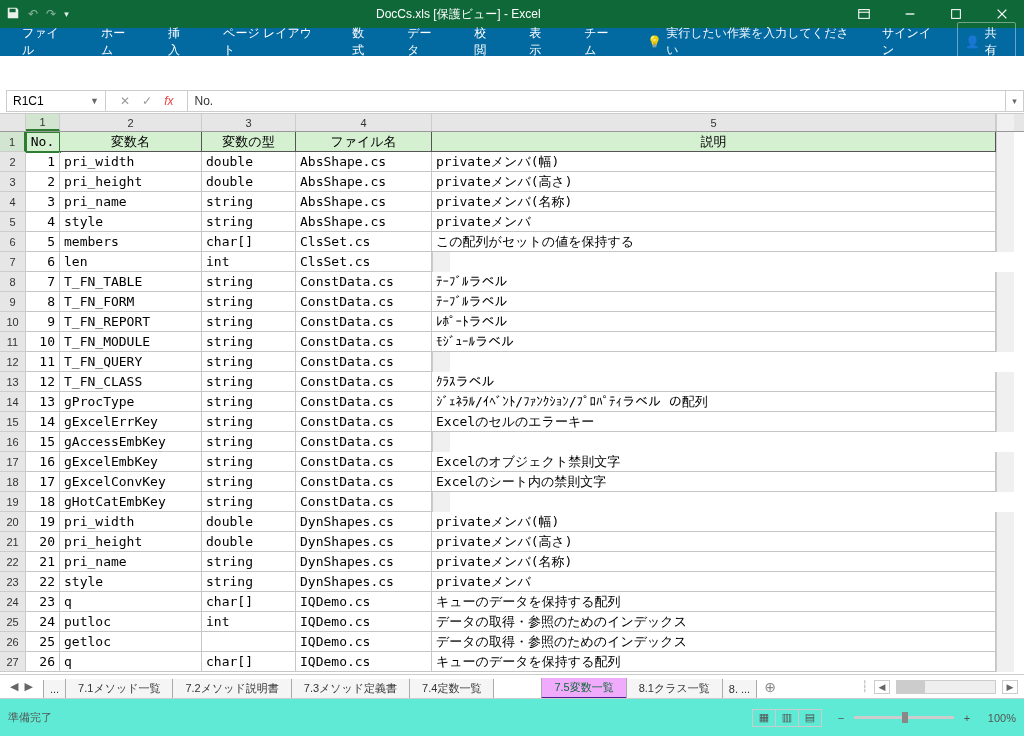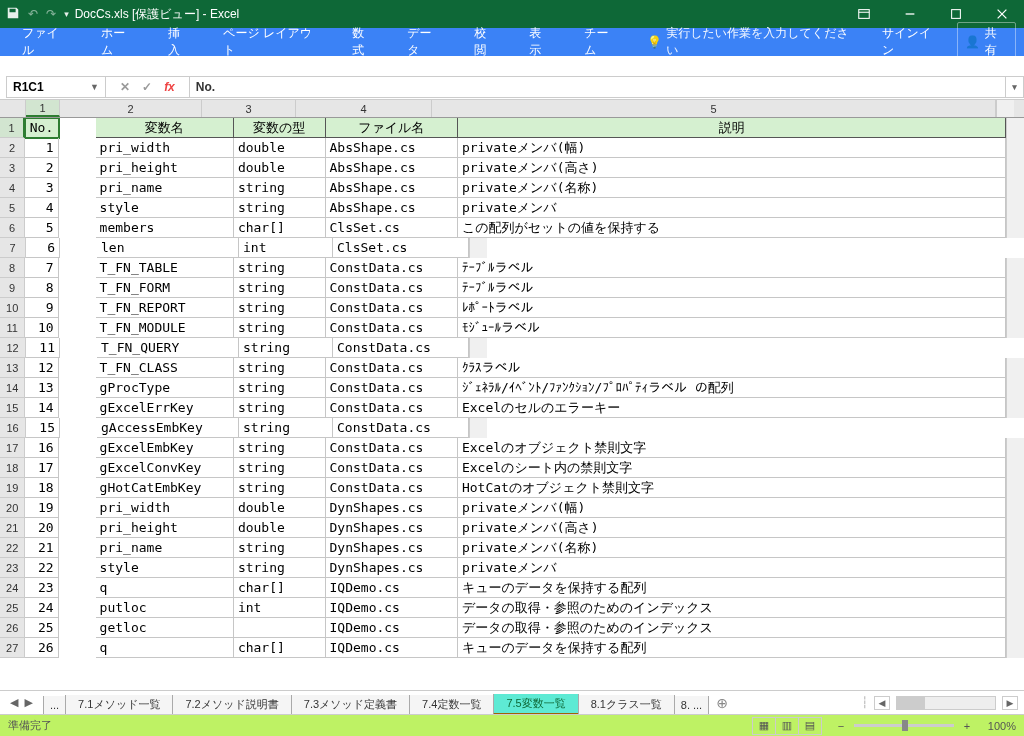--- a/index.html
+++ b/index.html
@@ -2,77 +2,77 @@
 <html><head>
 <meta charset="utf-8">
 <style>
 * { margin: 0; padding: 0; box-sizing: border-box; font-family: 'Yu Gothic UI', 'Meiryo', sans-serif; }
 body { background: #fff; width: 1024px; height: 736px; overflow: hidden; display: flex; flex-direction: column; }
 
 
 .titlebar { background: #0e6837; height: 28px; display: flex; align-items: center; color: #fff; font-size: 12px; }
 .titlebar .qat { display: flex; align-items: center; padding: 0 6px; gap: 8px; }
 .titlebar .qat span { opacity: 0.9; }
-.titlebar .title { flex: 1; text-align: left; }
+.titlebar .title { flex: 1; text-align: center; }
 .titlebar .wincontrols { display: flex; gap: 2px; }
 .titlebar .wincontrols div { width: 44px; height: 28px; display: flex; align-items: center; justify-content: center; }
 .titlebar svg { width: 14px; height: 14px; }
 
 
-.ribbon { background: #3b82f6; height: 28px; display: flex; align-items: center; padding: 0 8px; color: #fff; font-size: 12px; gap: 4px; }
+.ribbon { background: #0369a1; height: 28px; display: flex; align-items: center; padding: 0 8px; color: #fff; font-size: 12px; gap: 4px; }
 .ribbon .rtab { padding: 0 14px; height: 28px; display: flex; align-items: center; cursor: pointer; }
 .ribbon .tellme { display: flex; align-items: center; gap: 4px; opacity: 0.95; padding: 0 10px; }
 .ribbon .spacer { flex: 1; }
 .ribbon .signin { padding: 0 12px; }
 .ribbon .share { padding: 2px 8px; border: 1px solid rgba(255,255,255,0.4); border-radius: 2px; display: flex; align-items: center; gap: 4px; }
 
 
-.formulabar { height: 26px; border-bottom: 1px solid #ccc; background: #fff; display: flex; align-items: center; font-size: 12px; margin-top: 18px; font-weight: bold; }
+.formulabar { height: 26px; border-bottom: 1px solid #ccc; background: #fff; display: flex; align-items: center; font-size: 12px; margin-top: 32px; }
 .namebox { width: 100px; border: 1px solid #ccc; height: 22px; display: flex; align-items: center; padding: 0 6px; margin-left: 6px; background: #fff; }
 .namebox .dd { margin-left: auto; color: #666; font-size: 9px; }
 .fx-controls { display: flex; align-items: center; gap: 12px; padding: 0 14px; color: #9a9a9a; border: 1px solid #ccc; border-left: none; height: 22px; }
 .fx-controls .fx { font-style: italic; color: #ef4444; }
 .fx-input { flex: 1; border: 1px solid #ccc; border-left: none; height: 22px; padding: 0 6px; display: flex; align-items: center; color: #333; }
 .fx-expand { width: 18px; border: 1px solid #ccc; border-left: none; height: 22px; display: flex; align-items: center; justify-content: center; color: #666; font-size: 9px; }
 
 
 .gridwrap { flex: 1; display: flex; flex-direction: column; overflow: hidden; background: #fff; }
 .colheaders { display: flex; height: 18px; font-size: 11px; color: #333; background: #e6e6e6; border-bottom: 1px solid #999; }
 .corner { width: 26px; background: #e6e6e6; border-right: 1px solid #ccc; display:flex; align-items:center; justify-content:center; }
 .colhead { border-right: 1px solid #ccc; display: flex; align-items: center; justify-content: center; background: #e6e6e6; }
 .colhead.sel { background: #d2e5d0; border-bottom: 2px solid #2e7d32; }
 .ch1 { width: 34px; } .ch2 { width: 142px; } .ch3 { width: 94px; } .ch4 { width: 136px; } .ch5 { width: 564px; } 
 
 .rows { flex: 1; overflow: hidden; }
 .row { display: flex; height: 20px; font-size: 12px; }
 .rowhead { width: 26px; background: #e6e6e6; border-right: 1px solid #ccc; border-bottom: 1px solid #ccc; display: flex; align-items: center; justify-content: center; font-size: 11px; color: #333; }
 .rowhead.sel { background: #d2e5d0; border-right: 2px solid #2e7d32; }
 .cell { border-right: 1px solid #c6c6c6; border-bottom: 1px solid #c6c6c6; padding: 0 4px; display: flex; align-items: center; overflow: hidden; white-space: nowrap; font-family: 'MS Gothic', monospace; font-size: 13px; }
-.c1 { width: 34px; justify-content: flex-end; } .c2 { width: 142px; margin-left: 37px; } .c3 { width: 94px; } .c4 { width: 136px; } .c5 { width: 564px; }
+.c1 { width: 34px; justify-content: flex-end; } .c2 { width: 142px; } .c3 { width: 94px; } .c4 { width: 136px; } .c5 { width: 564px; }
 .hdrrow .cell { background: #d5f0d0; text-align: center; justify-content: center; border-bottom: 1px solid #555; border-right: 1px solid #555; }
 .row .cell.selcell { outline: 2px solid #2e7d32; outline-offset: -1px; }
 .rowborder .cell { border-bottom: 1px solid #555; }
 .scrollright { width: 18px; background: #f0f0f0; border-left: 1px solid #ccc; }
 
 
 .sheetbar { height: 24px; background: #fff; border-top: 1px solid #ccc; display: flex; align-items: center; font-size: 11px; }
 .sheetnav { display: flex; gap: 6px; padding: 0 10px; color: #666; }
 .sheetnav span { cursor: pointer; }
 .sheettabs { display: flex; align-items: flex-end; height: 24px; }
 .sheettab { padding: 2px 12px; border: 1px solid #aaa; border-top: none; background: #f5f5f5; margin-right: -1px; cursor: pointer; color: #333; }
-.sheettab.active { background: #5eead4; border-bottom: 2px solid #a16207; color: #0e6837; font-weight: 500; }
+.sheettab.active { background: #f0abfc; border-bottom: 2px solid #4c1d95; color: #0e6837; font-weight: 500; margin-left: 48px; }
 .sheettab.dots { padding: 3px 6px; }
 .sheetadd { padding: 0 8px; color: #888; font-size: 14px; }
 .hscroll { flex: 1; display: flex; align-items: center; justify-content: flex-end; padding: 0 6px; gap: 6px; }
 .hscroll .track { width: 100px; height: 14px; background: #eee; border: 1px solid #ccc; position: relative; }
 .hscroll .thumb { position: absolute; left: 0; width: 28px; height: 12px; background: #ccc; }
 .hscroll .arr { width: 16px; height: 14px; border: 1px solid #ccc; display: flex; align-items: center; justify-content: center; font-size: 9px; color: #666; }
 
 
-.statusbar { height: 22px; background: #bef264; border-top: 1px solid #ccc; display: flex; align-items: center; font-size: 11px; color: #555; padding: 0 8px; }
+.statusbar { height: 38px; background: #5eead4; border-top: 1px solid #ccc; display: flex; align-items: center; font-size: 11px; color: #555; padding: 0 8px; }
 .statusbar .spacer { flex: 1; }
 .viewbtns { display: flex; gap: 0; margin-right: 12px; }
 .viewbtns div { width: 24px; height: 18px; border: 1px solid #ccc; display: flex; align-items: center; justify-content: center; margin-left: -1px; }
 .zoomslider { display: flex; align-items: center; gap: 6px; }
 .zoomslider .zt { width: 100px; height: 3px; background: #ccc; position: relative; }
 .zoomslider .zh { position: absolute; left: 48px; top: -4px; width: 6px; height: 11px; background: #888; }
 .zoomslider .zbtn { width: 14px; text-align: center; }
 </style>
 </head>
 <body>
@@ -320,21 +320,20 @@
     <div class="cell c4">ConstData.cs</div>
     <div class="cell c5">Excelのシート内の禁則文字</div>
     <div class="scrollright"></div>
       </div>
       <div class="row">
     <div class="rowhead">19</div>
     <div class="cell c1">18</div>
     <div class="cell c2">gHotCatEmbKey</div>
     <div class="cell c3">string</div>
     <div class="cell c4">ConstData.cs</div>
-    <div class="cell c5">HotCatのオブジェクト禁則文字</div>
     <div class="scrollright"></div>
       </div>
       <div class="row">
     <div class="rowhead">20</div>
     <div class="cell c1">19</div>
     <div class="cell c2">pri_width</div>
     <div class="cell c3">double</div>
     <div class="cell c4">DynShapes.cs</div>
     <div class="cell c5">privateメンバ(幅)</div>
     <div class="scrollright"></div>

